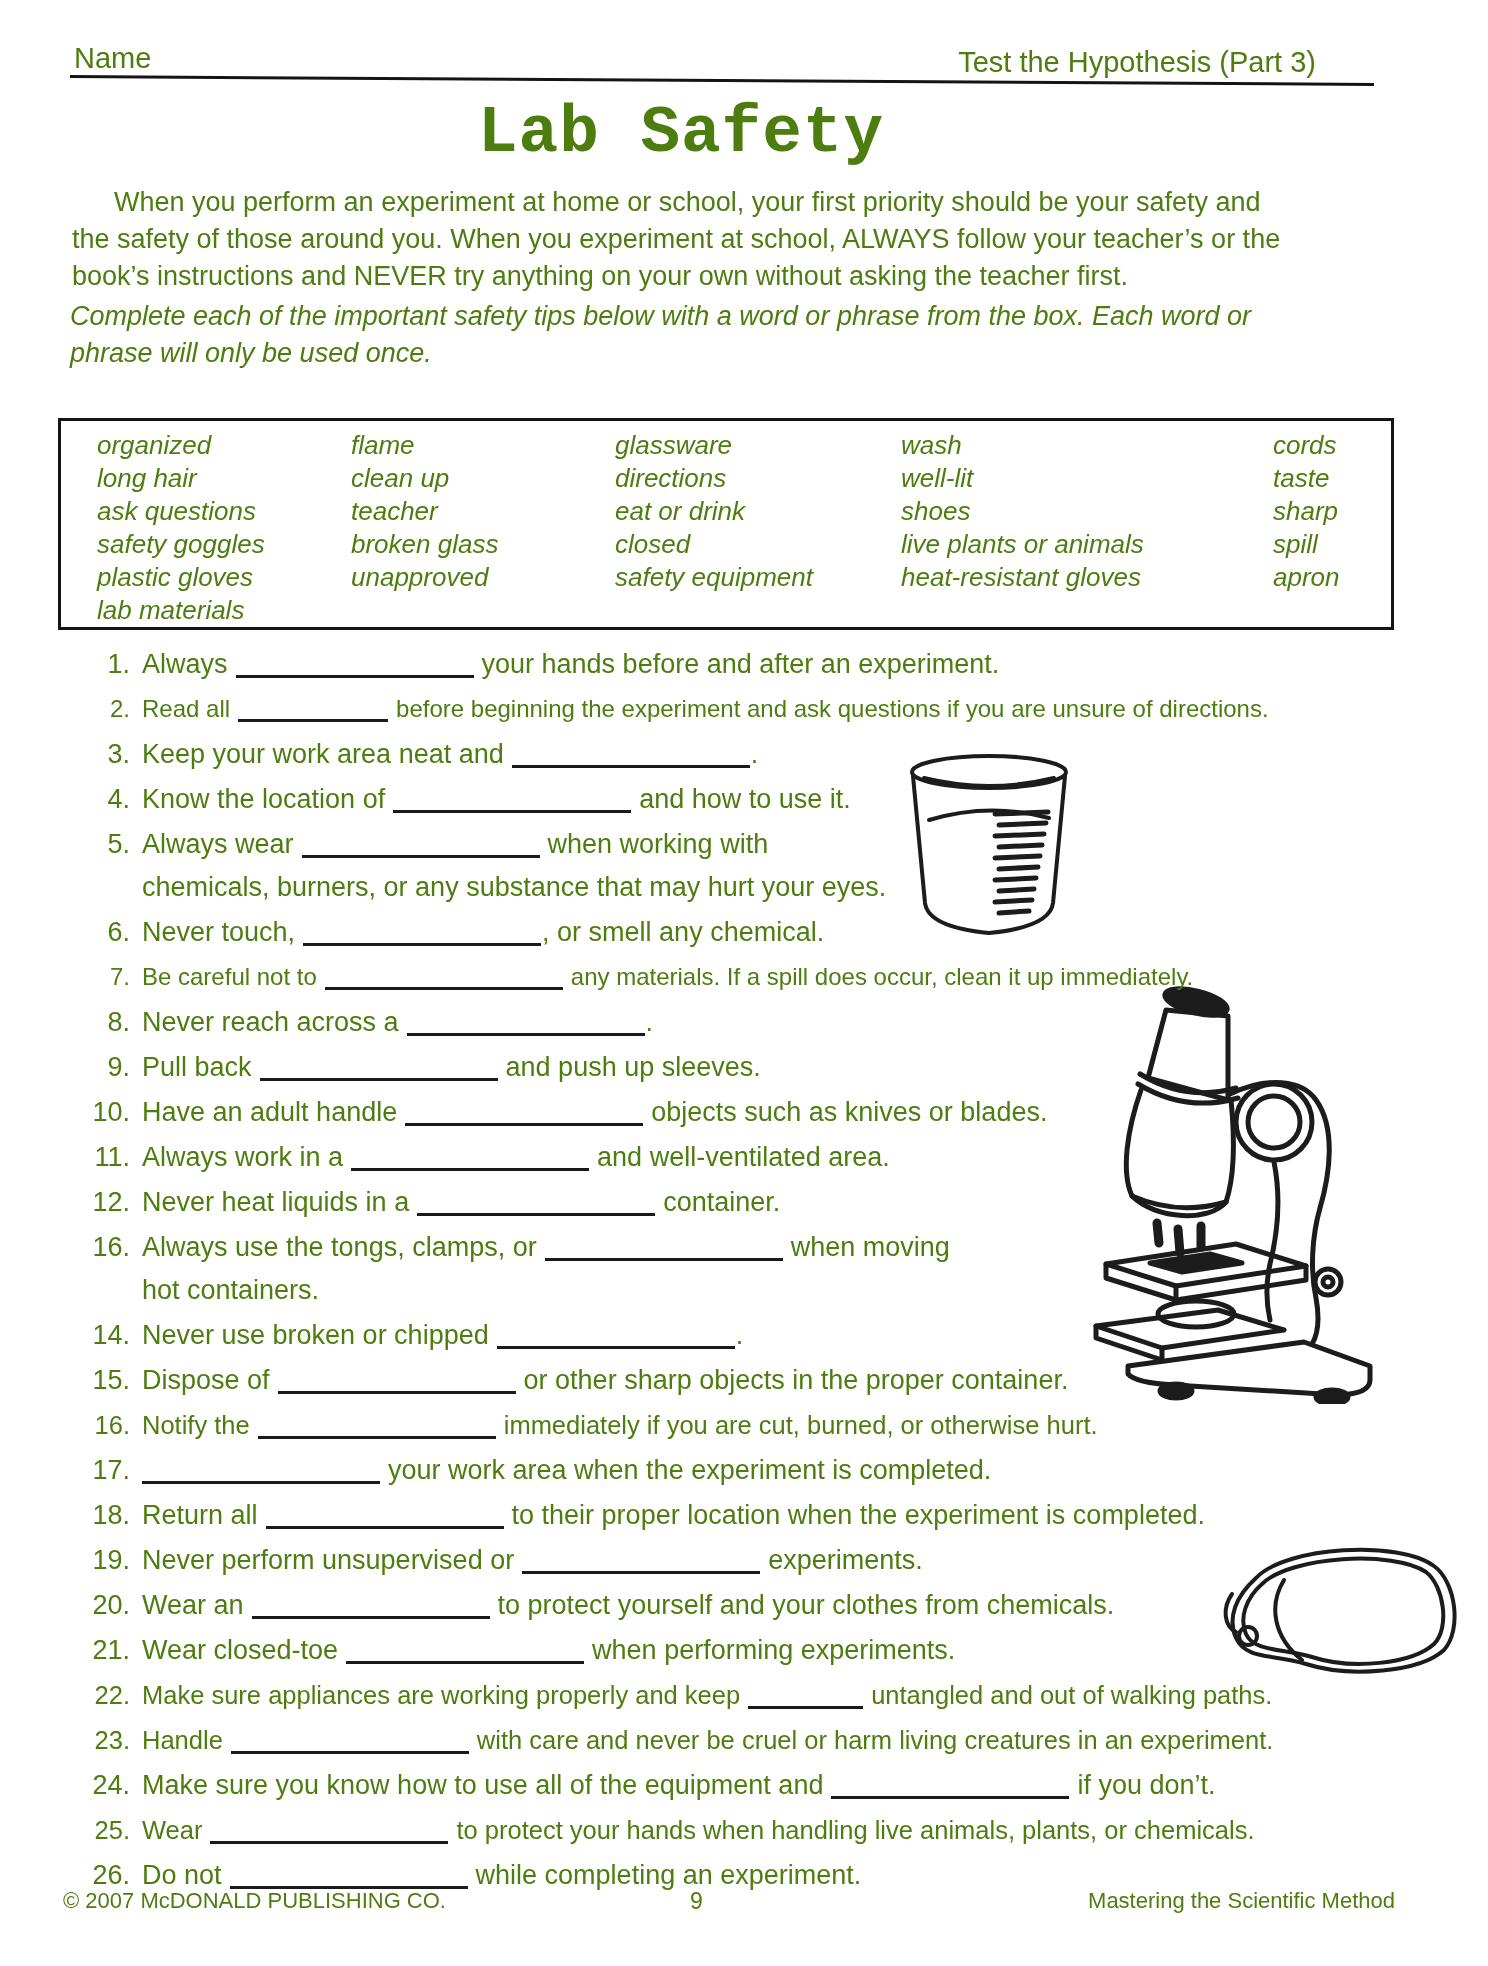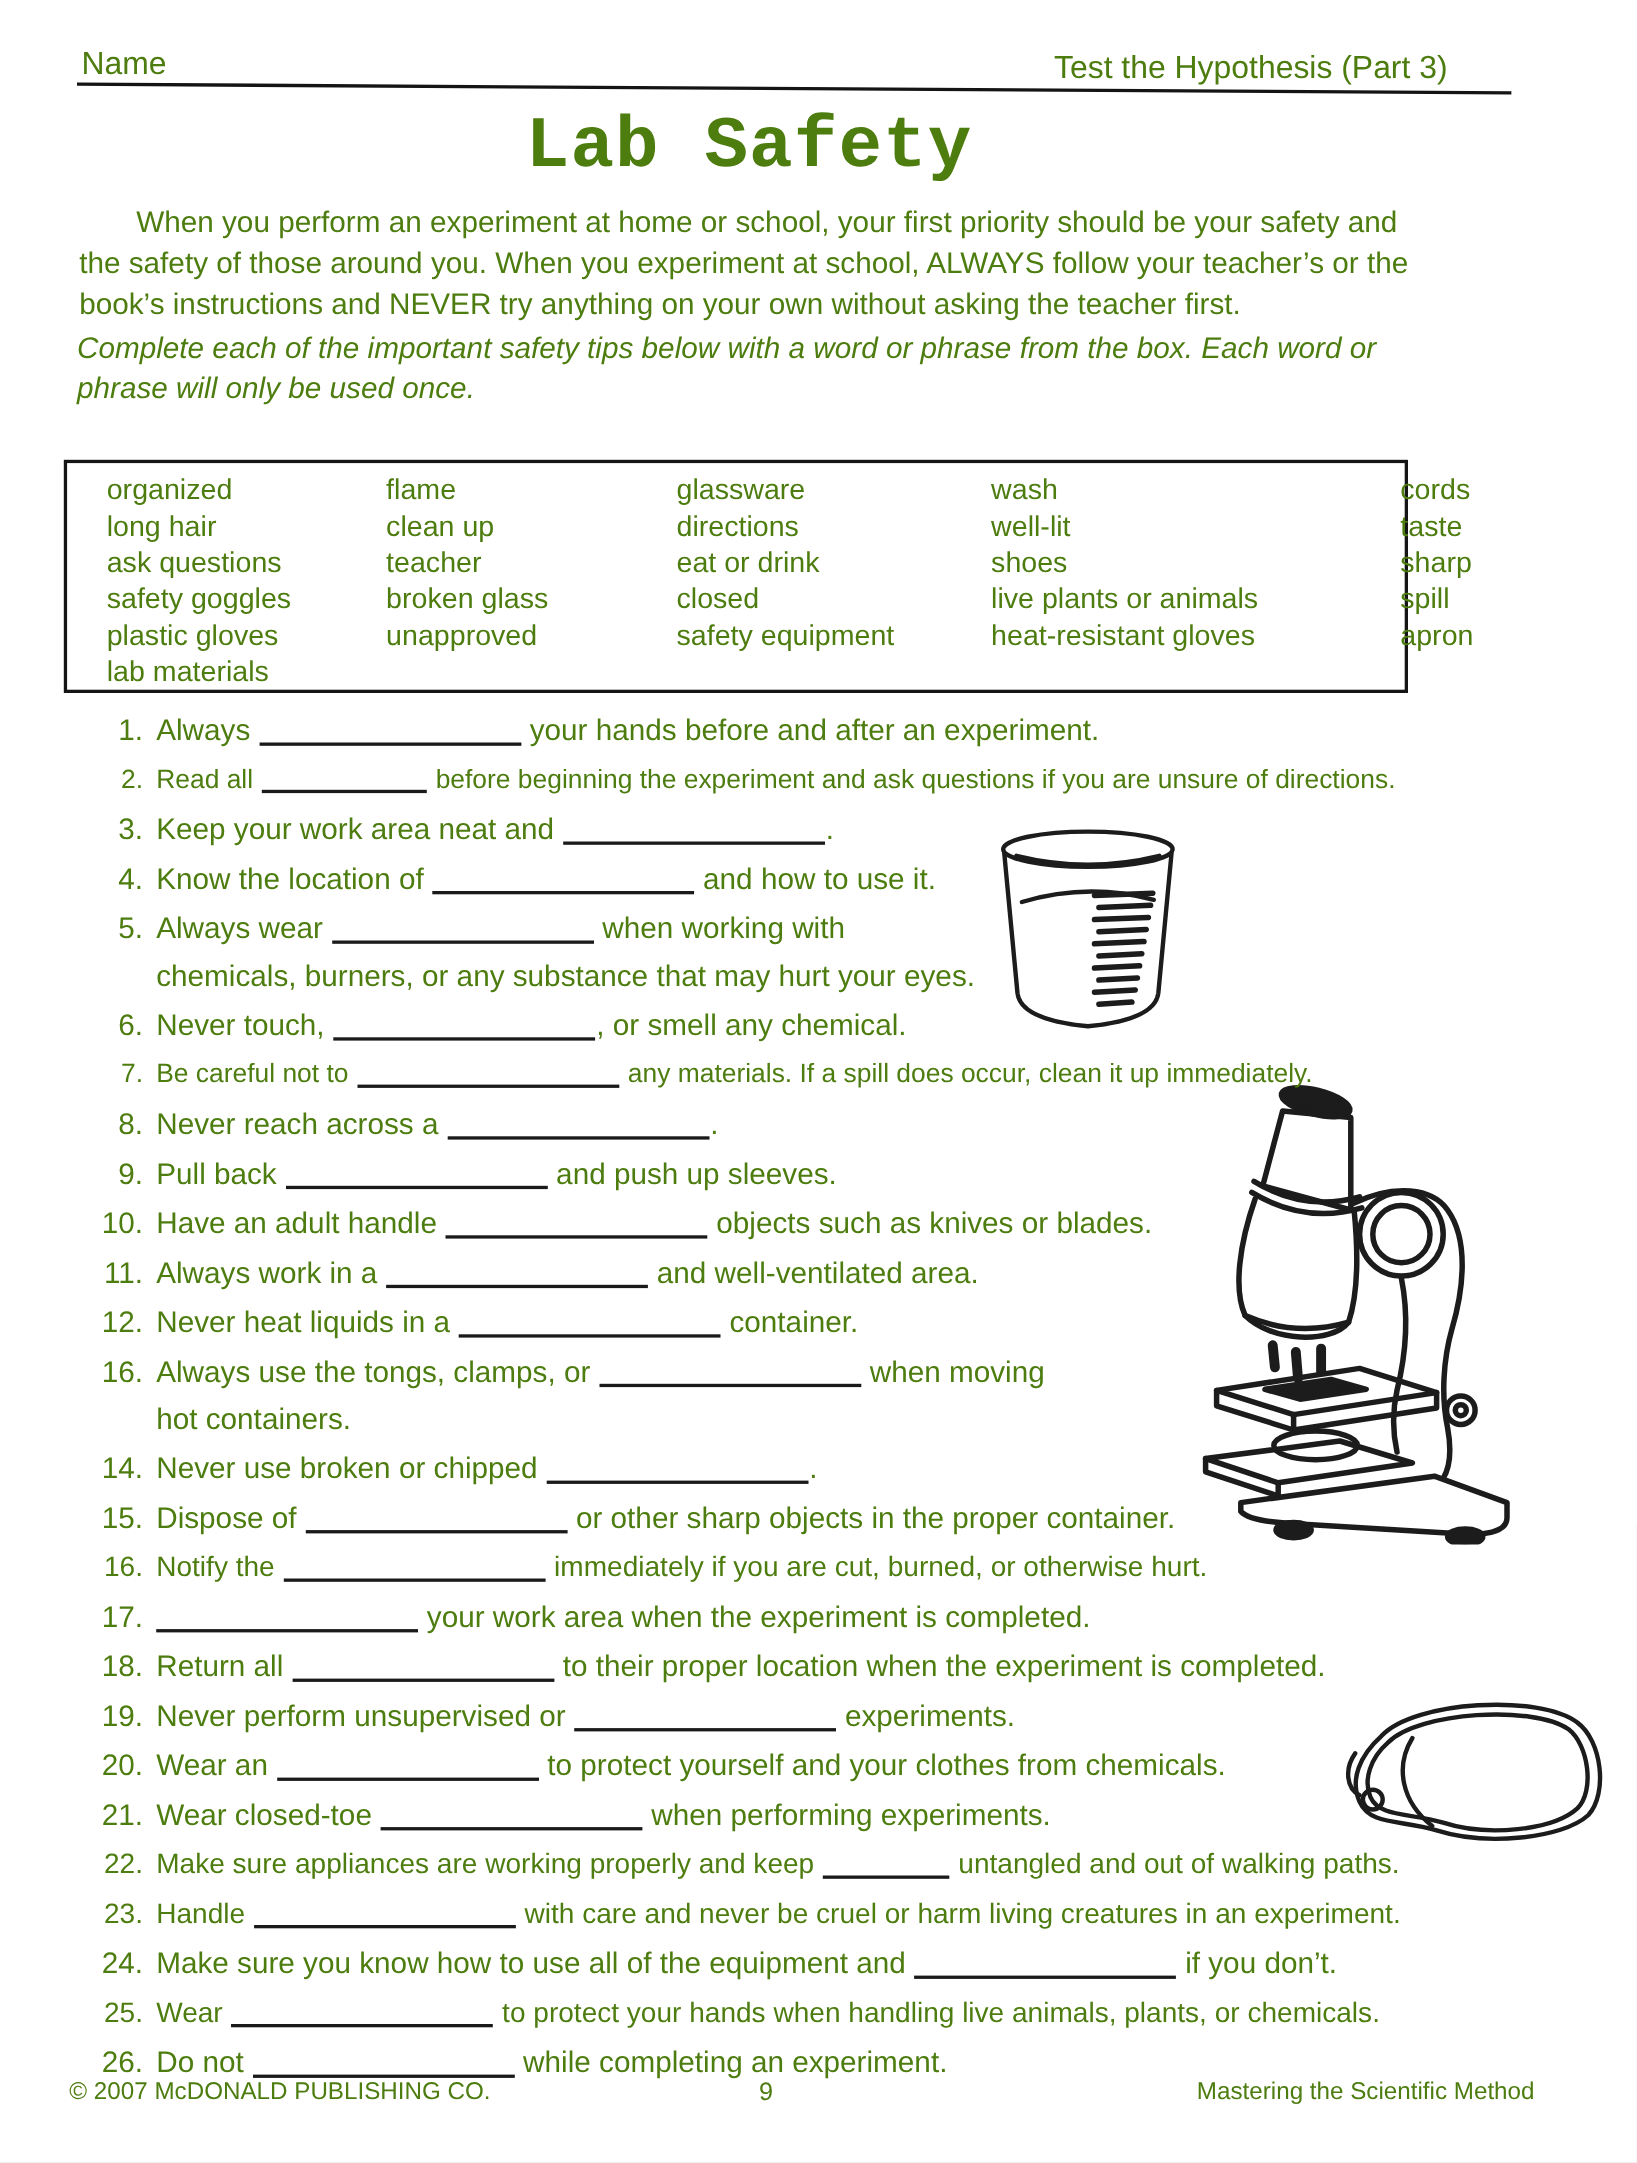--- a/index.html
+++ b/index.html
@@ -10,26 +10,26 @@
   }
   
   .name-label{position:absolute;left:74px;top:42px;font-size:29px;}
   .section-label{position:absolute;right:172px;top:46px;font-size:29px;}
   .header-rule{position:absolute;left:70px;top:79px;width:1304px;height:3px;background:#141414;transform:rotate(0.35deg);}
   
   .title{position:absolute;left:72px;top:96px;width:1218px;text-align:center;
     font-family:Liberation Mono, monospace;font-weight:bold;font-size:66px;letter-spacing:1px;}
   
   .intro{position:absolute;left:72px;top:184px;font-size:27px;line-height:37px;white-space:nowrap;}
-  .intro > div:first-child{padding-left:42px;text-align:center;}
+  .intro > div:first-child{padding-left:42px;}
   .instructions{position:absolute;left:70px;top:298px;font-size:27px;line-height:37px;
     font-style:italic;white-space:nowrap;}
   
-  .word-box{position:absolute;left:58px;top:418px;width:1222px;height:212px;
-    border:3px solid #151515;box-sizing:border-box;}
+  .word-box{position:absolute;left:58px;top:418px;width:1336px;height:212px;
+    border:3px solid #151515;box-sizing:border-box;font-style:italic;}
   .wb-col{position:absolute;top:8px;font-size:26px;line-height:33px;white-space:nowrap;}
   
   .questions{position:absolute;left:72px;top:646px;width:1360px;}
   .q-row{display:flex;margin-bottom:9px;white-space:nowrap;font-size:27px;line-height:36px;}
   .q-row.sz-s{font-size:24px;}
   .q-row.sz-m{font-size:25.5px;}
   .q-num{width:58px;text-align:right;padding-right:12px;flex:none;}
   .q-content{flex:1;}
   .blank{display:inline-block;width:238px;height:0.9em;margin:0 8px;
     border-bottom:3px solid #1a1a1a;vertical-align:-5px;}

